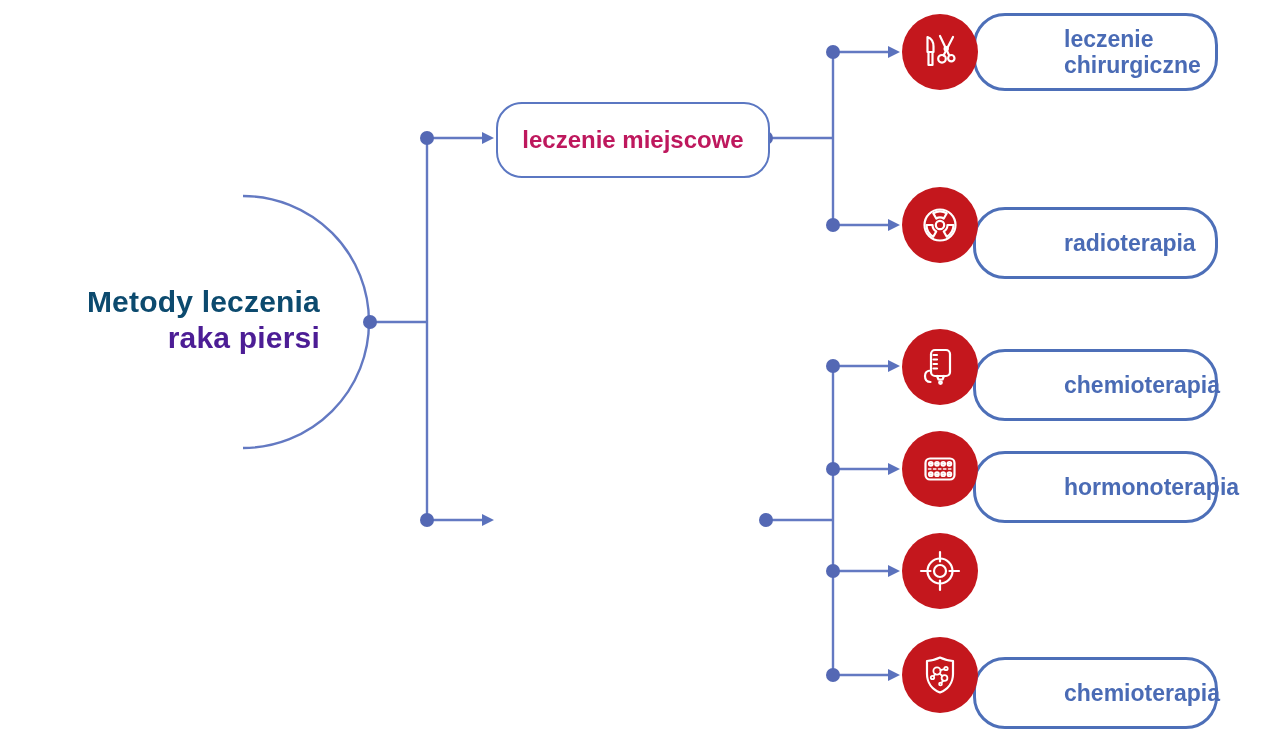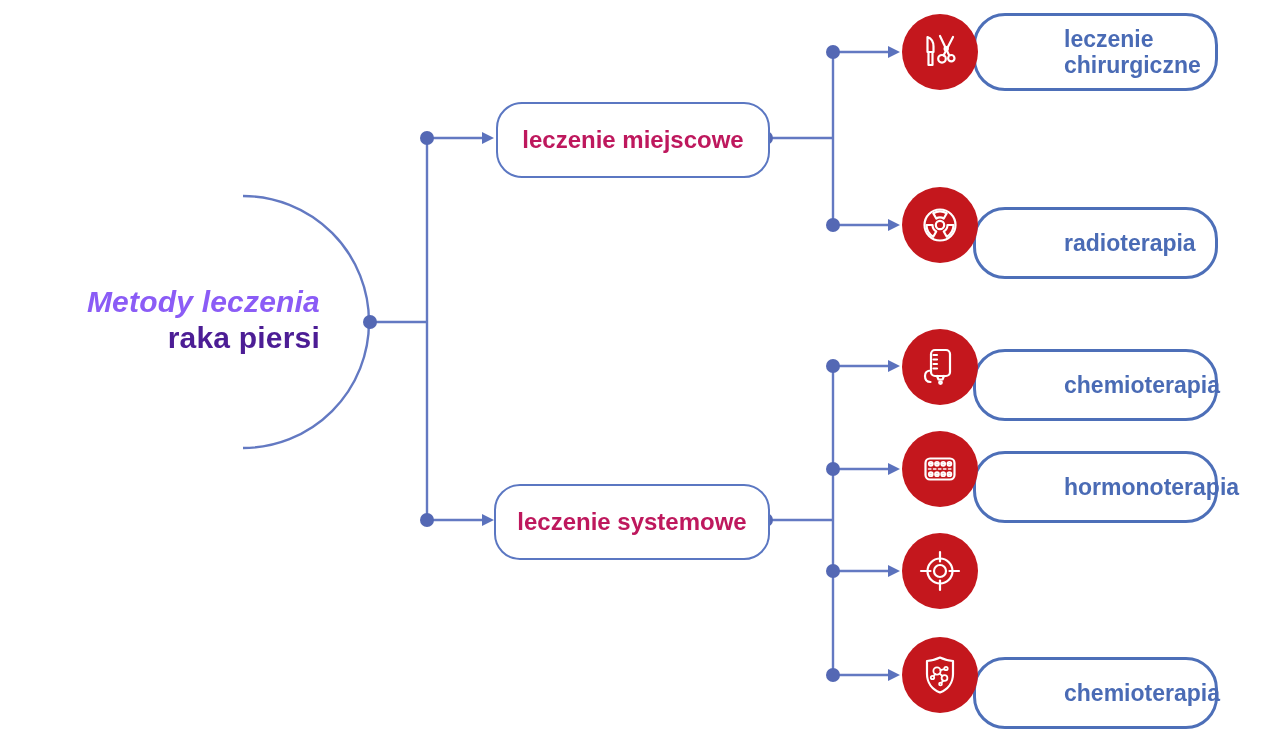--- a/index.html
+++ b/index.html
@@ -1,21 +1,21 @@
 <!DOCTYPE html>
 <html><head>
 <meta charset="utf-8">
 <style>
   html,body{margin:0;padding:0;background:#ffffff;}
   body{width:1280px;height:730px;overflow:hidden;font-family:"Liberation Sans", sans-serif;}
   .stage{position:relative;width:1280px;height:730px;background:#ffffff;}
   .connectors{position:absolute;left:0;top:0;width:1280px;height:730px;}
 
   .title{position:absolute;left:30px;top:284px;width:290px;text-align:right;line-height:36px;font-weight:700;font-size:30px;letter-spacing:.2px;}
-  .title .t1{color:#8b5cf6;font-style:italic;}
+  .title .t1{color:#0c4a6e;}
   .title .t2{color:#4c1d95;}
 
   .branch{position:absolute;display:flex;align-items:center;justify-content:center;
     background:#ffffff;border:2px solid #5b77c2;border-radius:26px;
     font-size:24px;font-weight:700;color:#be185d;z-index:2;}
 
   .leaf-row{position:absolute;left:902px;width:316px;height:80px;z-index:2;}
   .leaf-box{position:absolute;left:71px;right:0;background:#ffffff;border:3.5px solid #4d6fb8;
     border-radius:32px;display:flex;align-items:center;box-sizing:border-box;
     padding-left:88px;padding-right:10px;font-size:23px;font-weight:700;color:#4a6bb5;line-height:1.15;}
@@ -73,23 +73,20 @@
 
   <div class="title">
     <div class="t1">Metody leczenia</div>
     <div class="t2">raka piersi</div>
   </div>
 
   <div class="branch" style="left:496px;top:102px;width:270px;height:72px">
     <span>leczenie miejscowe</span>
   </div>
 
-  <div class="branch" style="left:494px;top:484px;width:272px;height:72px">
-    <span>leczenie systemowe</span>
-  </div>
 
   <div class="leaf-row" style="top:12px">
     <div class="leaf-box h78">
       <span>leczenie chirurgiczne</span>
     </div>
     <div class="badge">
       <svg width="48" height="48" viewBox="0 0 48 48" class="icon-stroke">
         <path d="M11.5 9 C15.5 10.5 17.5 14 17.5 18.5 L17.5 24 L11.5 24 Z"></path>
         <path d="M12.5 24 L12.5 37 L16.5 37 L16.5 24"></path>
         <line x1="24" y1="8" x2="33" y2="27"></line>

